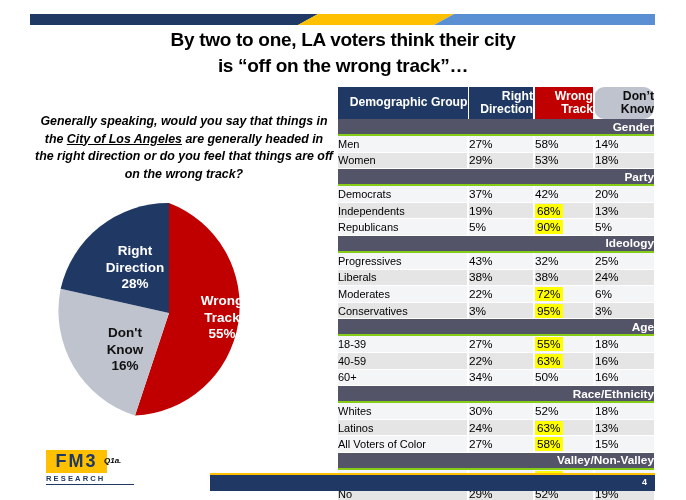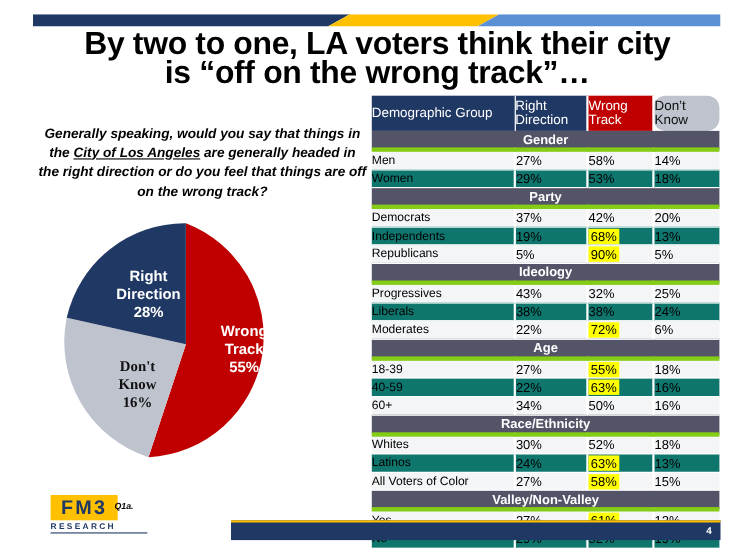--- a/index.html
+++ b/index.html
@@ -24,21 +24,21 @@
     height: 11px;
   }
 
   
   #slide-title {
     position: absolute;
     left: 40px;
     top: 27px;
     width: 606px;
     text-align: center;
-    font-size: 29px;
+    font-size: 19px;
     font-weight: bold;
     line-height: 26px;
     color: #000000;
     letter-spacing: -0.3px;
   }
 
   
   #question-text {
     position: absolute;
     left: 34px;
@@ -67,21 +67,21 @@
     text-align: center;
     font-size: 13.5px;
     font-weight: bold;
     line-height: 16.5px;
     pointer-events: none;
   }
   #pie-label-right {
     left: 30px; top: 42px; width: 96px; color: #ffffff;
   }
   #pie-label-dk {
-    left: 26px; top: 124px; width: 84px; color: #111111; font-family: Liberation Serif, serif;
+    left: 26px; top: 124px; width: 84px; color: #111111;
   }
   #pie-label-wrong {
     left: 122px; top: 92px; width: 86px; color: #ffffff;
   }
 
   
   #demo-table {
     position: absolute;
     left: 338px;
     top: 87px;
@@ -89,26 +89,26 @@
     border-collapse: collapse;
     font-size: 11.4px;
     color: #000000;
     table-layout: fixed;
   }
   #demo-table td, #demo-table th {
     padding: 0;
     margin: 0;
   }
   #demo-table th {
-    font-weight: normal;
+    font-weight: bold;
     font-size: 12.2px;
     line-height: 13.5px;
     height: 32px;
     vertical-align: middle;
-    text-align: left;
+    text-align: right;
   }
   th.th-group {
     background: #1f3864;
     color: #ffffff;
     text-align: center;
     border-right: 1px solid #ffffff;
   }
   th.th-right {
     background: #1f3864;
     color: #ffffff;
@@ -124,37 +124,37 @@
     color: #0d0d0d;
     border-radius: 11px;
   }
   tr.group-row td {
     background: #545469;
     color: #ffffff;
     font-weight: bold;
     font-size: 11.8px;
     height: 15px;
     padding-left: 5px;
-    text-align: center;
-    border-bottom: 4px solid #84cc16;
+    text-align: right;
+    border-bottom: 2px solid #84cc16;
   }
   tr.data-row td {
     height: 15.6px;
     border-bottom: 1px solid #ffffff;
   }
   tr.data-row td.c-label {
     text-align: left;
     padding-left: 5px;
     font-size: 11px;
   }
   tr.data-row td.c-val {
     font-size: 11.8px;
   }
   tr.row-odd td { background: #f4f5f7; }
-  tr.row-even td { background: #0f766e; }
+  tr.row-even td { background: #e5e5e5; }
   td.c-label { border-right: 2px solid #ffffff; }
   td.c-right { border-right: 2px solid #ffffff; }
   td.c-wrong { border-right: 2px solid #ffffff; }
   .hl {
     background: #ffff00;
     padding: 0px 2px;
     font-weight: normal;
   }
 
   
@@ -337,20 +337,26 @@
         <td class="c-val c-right">38%</td>
         <td class="c-val c-wrong">38%</td>
         <td class="c-val c-dk">24%</td>
       </tr>
       <tr class="data-row row-odd">
         <td class="c-label">Moderates</td>
         <td class="c-val c-right">22%</td>
         <td class="c-val c-wrong"><span class="hl">72%</span></td>
         <td class="c-val c-dk">6%</td>
       </tr>
+      <tr class="data-row row-even">
+        <td class="c-label">Conservatives</td>
+        <td class="c-val c-right">3%</td>
+        <td class="c-val c-wrong"><span class="hl">95%</span></td>
+        <td class="c-val c-dk">3%</td>
+      </tr>
       <tr class="group-row">
         <td colspan="4">Age</td>
       </tr>
       <tr class="data-row row-odd">
         <td class="c-label">18-39</td>
         <td class="c-val c-right">27%</td>
         <td class="c-val c-wrong"><span class="hl">55%</span></td>
         <td class="c-val c-dk">18%</td>
       </tr>
       <tr class="data-row row-even">

